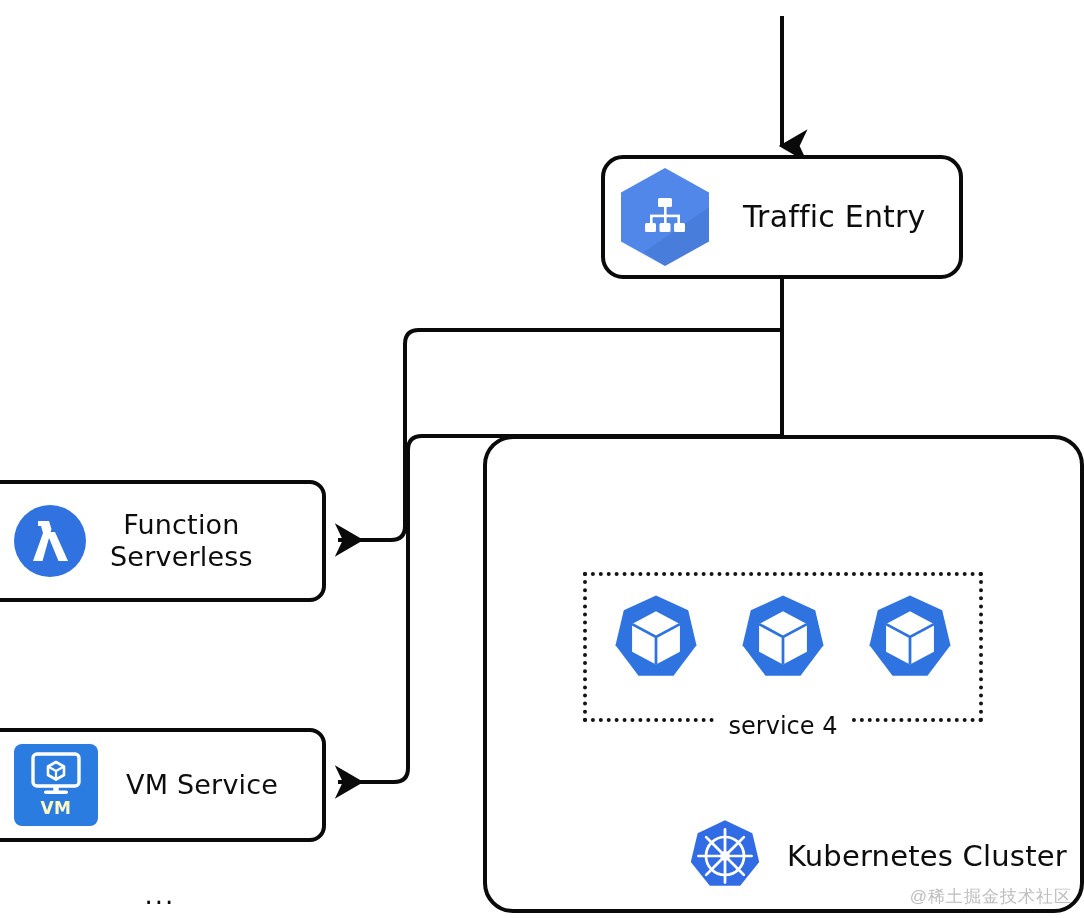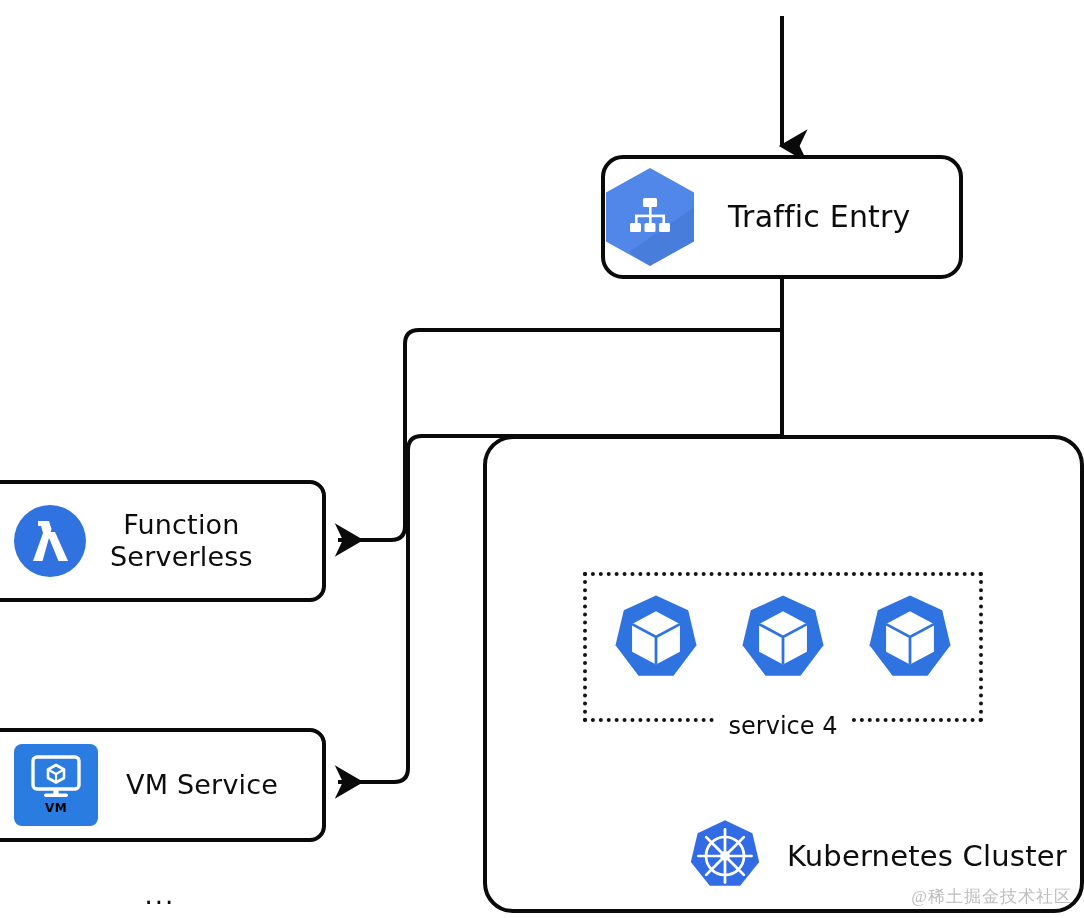--- a/index.html
+++ b/index.html
@@ -45,21 +45,21 @@
     line-height: 1.18;
   }
 
   
   #traffic-entry {
     left: 601px;
     top: 155px;
     width: 362px;
     height: 124px;
     border-radius: 22px;
-    padding-left: 1px;
+    padding-left: 16px;
   }
   #traffic-entry .node-label {
     font-size: 30px;
     margin-left: 34px;
   }
 
   
   .hex-icon {
     position: relative;
     width: 88px;
@@ -127,22 +127,22 @@
     height: 82px;
     border-radius: 8px;
     background: #2b7ce0;
     display: flex;
     flex-direction: column;
     align-items: center;
     justify-content: center;
     gap: 2px;
   }
   .vm-icon .vm-text {
-    color: #000000;
-    font-size: 12px;
+    color: #fef9c3;
+    font-size: 17px;
     font-weight: bold;
     letter-spacing: .5px;
   }
 
   
   #more-services {
     position: absolute;
     left: 120px;
     top: 880px;
     width: 80px;
@@ -228,21 +228,21 @@
 
   
   #watermark {
     position: absolute;
     right: 12px;
     bottom: 10px;
     font-size: 17px;
     color: #bdbdbd;
     letter-spacing: 1px;
     z-index: 6;
-    font-family: Liberation Serif, serif;
+    font-family: Liberation Sans, sans-serif;
   }
 </style>
 </head>
 <body>
 
 <div id="canvas">
 
   <svg id="wires" viewBox="0 0 1084 918">
     <defs>
       <marker id="arrow-down" markerWidth="9" markerHeight="9" refX="4.5" refY="7.6" orient="auto" markerUnits="strokeWidth">

